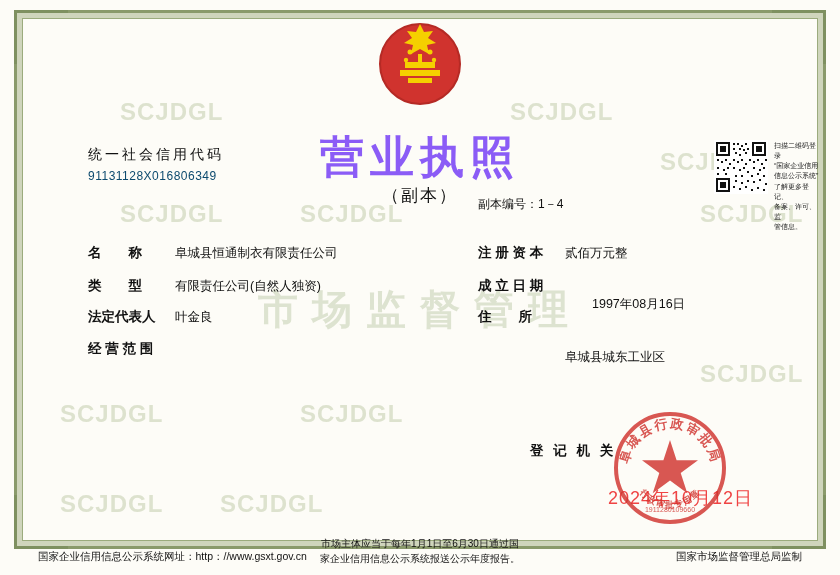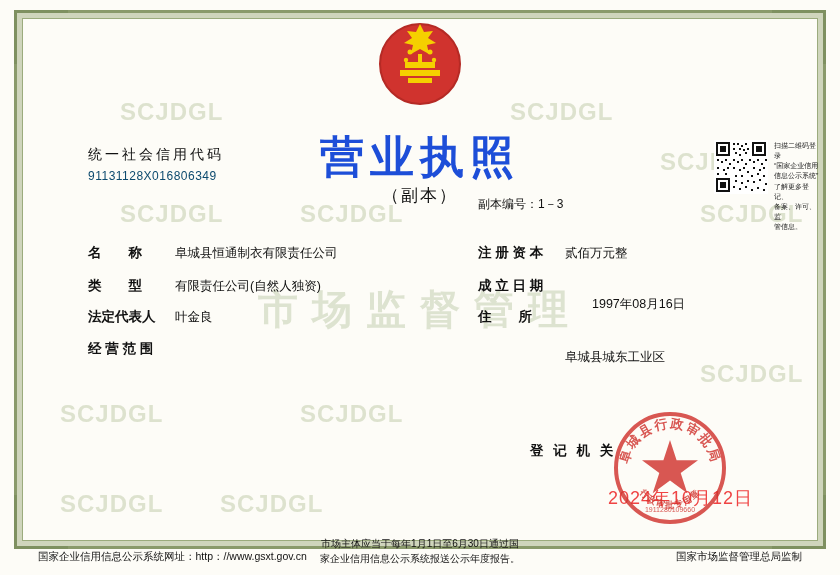--- a/index.html
+++ b/index.html
@@ -66,21 +66,21 @@
   .emblem{
     position:absolute;left:50%;transform:translateX(-50%);
     top:18px;width:96px;height:96px;
   }
   .emblem svg{display:block;}
 
   .title{
     position:absolute;left:0;right:0;top:128px;
     text-align:center;
     font-family:Liberation Serif, serif;
-    font-size:44px;font-weight:bold;color:#1d4ed8;
+    font-size:44px;font-weight:bold;color:#8b5cf6;
     letter-spacing:6px;
   }
   .subtitle{
     position:absolute;left:0;right:0;top:184px;
     text-align:center;font-size:17px;color:#111;letter-spacing:2px;
   }
 
   
   .code-label{
     position:absolute;left:88px;top:146px;
@@ -202,21 +202,21 @@
       <circle cx="62" cy="42" r="2.2" fill="#f5d000"></circle>
     </svg>
   </div>
 
   <div class="title">营业执照</div>
   <div class="subtitle">（副本）</div>
 
   <div class="code-label">统一社会信用代码</div>
   <div class="code-value">91131128X016806349</div>
 
-  <div class="copy-no">副本编号：1－3</div>
+  <div class="copy-no">副本编号：1－4</div>
 
   <div class="qr-wrap">
     <svg width="54" height="54" viewBox="0 0 54 54">
       <rect width="54" height="54" fill="#fff"></rect>
       <g fill="#111">
         <rect x="2" y="2" width="14" height="14"></rect>
           <rect x="4" y="4" width="10" height="10" fill="#fff"></rect>
           <rect x="6" y="6" width="6" height="6"></rect>
         <rect x="38" y="2" width="14" height="14"></rect>
           <rect x="40" y="4" width="10" height="10" fill="#fff"></rect>

